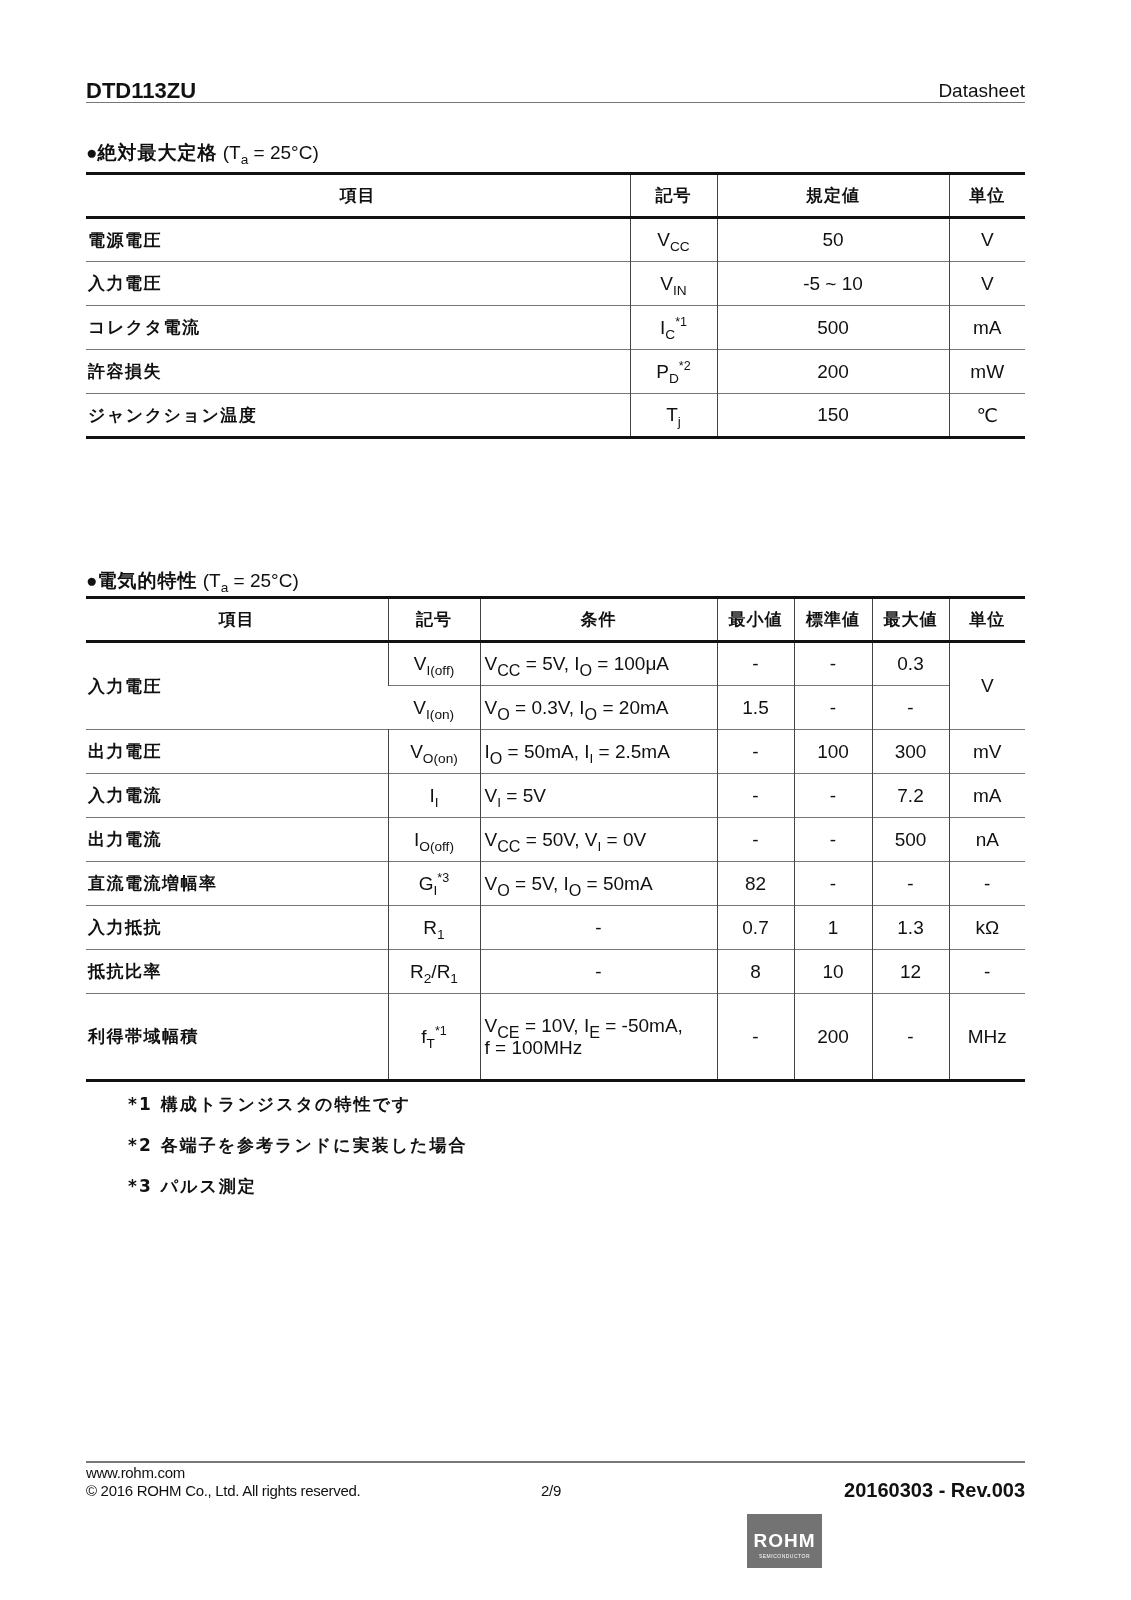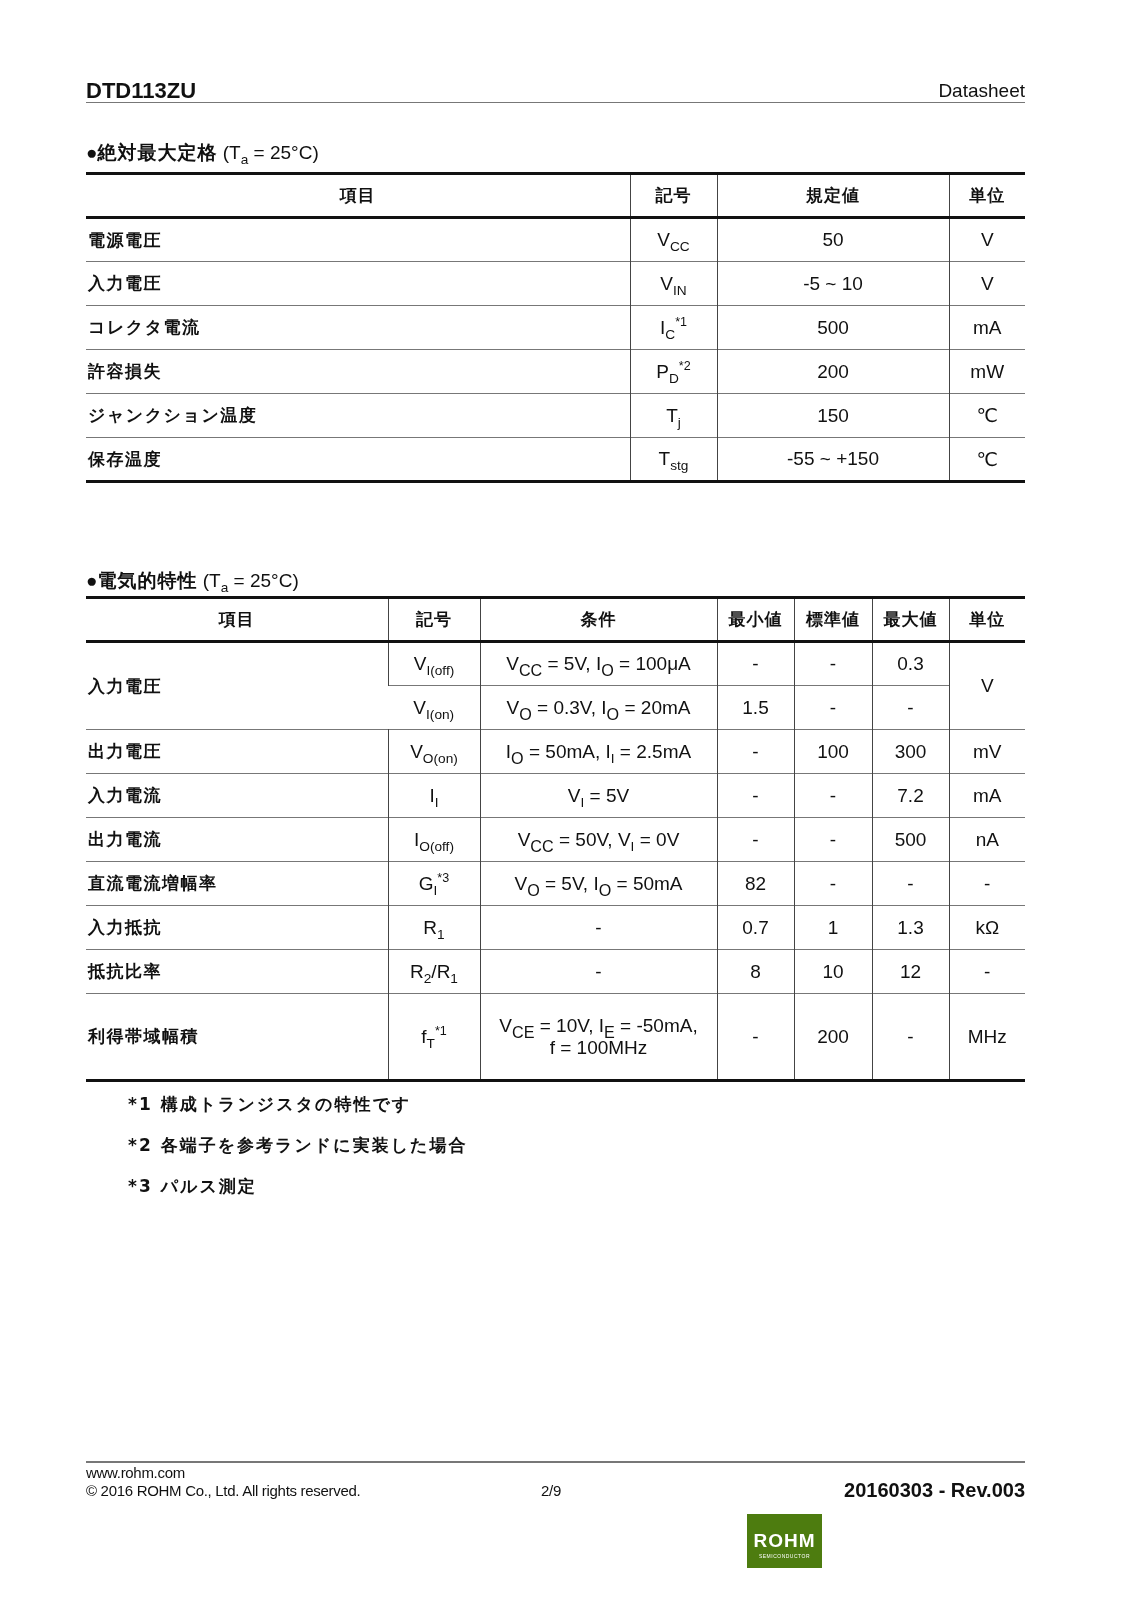--- a/index.html
+++ b/index.html
@@ -14,30 +14,30 @@
   sup { font-size:0.66em; vertical-align:0.6em; line-height:0; }
   table { position:absolute; border-collapse:collapse; font-size:19px; table-layout:fixed; }
   td, th { border-left:1.5px solid #444; padding:0 4px; }
   td:first-child, th:first-child { border-left:none; }
   tr { border-top:1.5px solid #777; }
   tr.head { border-top:3px solid #111; border-bottom:3px solid #111; }
   tbody tr:last-child { border-bottom:3px solid #111; }
   th { font-family:"DejaVu Sans", sans-serif; font-weight:bold; font-size:17px; letter-spacing:1px; }
   .item { font-family:"DejaVu Sans", sans-serif; font-weight:bold; font-size:17px; letter-spacing:1.5px; text-align:left; padding-left:2px; }
   .c { text-align:center; }
-  .l { text-align:center; }
+  .l { text-align:left; }
   #t1 { left:86px; top:172px; width:939px; }
   #t1 tr { height:44px; }
   #t2 { left:86px; top:596px; width:939px; }
   #t2 tr { height:44px; }
   #t2 tr.tall { height:87px; }
   .notes { left:128px; font-family:"DejaVu Sans", sans-serif; font-weight:bold; font-size:17px; letter-spacing:2px; }
   .ft-rule { left:86px; top:1461px; width:939px; border-top:2px solid #777; }
   .ft { font-size:15px; letter-spacing:-0.3px; }
-  .logo { left:747px; top:1514px; width:75px; height:54px; background:#4d7c0f; color:#fff; text-align:center; }
+  .logo { left:747px; top:1514px; width:75px; height:54px; background:#737373; color:#fff; text-align:center; }
   .logo .big { font-weight:bold; font-size:19px; margin-top:16px; letter-spacing:1px; }
   .logo .small { font-size:5px; letter-spacing:0.5px; margin-top:1px; }
   .rev { right:106px; top:1479px; font-size:20px; font-weight:bold;margin-left:39px; }
 </style>
 </head>
 <body>
 
 <div class="abs hdr-part">DTD113ZU</div>
 <div class="abs hdr-ds">Datasheet</div>
 <div class="abs hdr-rule"></div>
@@ -84,26 +84,20 @@
       <tr>
         <td class="item">許容損失</td>
         <td class="c">P<sub>D</sub><sup>*2</sup></td>
         <td class="c">200</td>
         <td class="c">mW</td>
       </tr>
       <tr>
         <td class="item">ジャンクション温度</td>
         <td class="c">T<sub>j</sub></td>
         <td class="c">150</td>
-        <td class="c">℃</td>
-      </tr>
-      <tr>
-        <td class="item">保存温度</td>
-        <td class="c">T<sub>stg</sub></td>
-        <td class="c">-55 ~ +150</td>
         <td class="c">℃</td>
       </tr>
     </tbody>
 </table>
 
 <div class="abs sec-title" style="top:568px;">
   <span>●</span><b>電気的特性</b>
   <span>(T</span><sub>a</sub><span> = 25°C)</span>
 </div>
 

